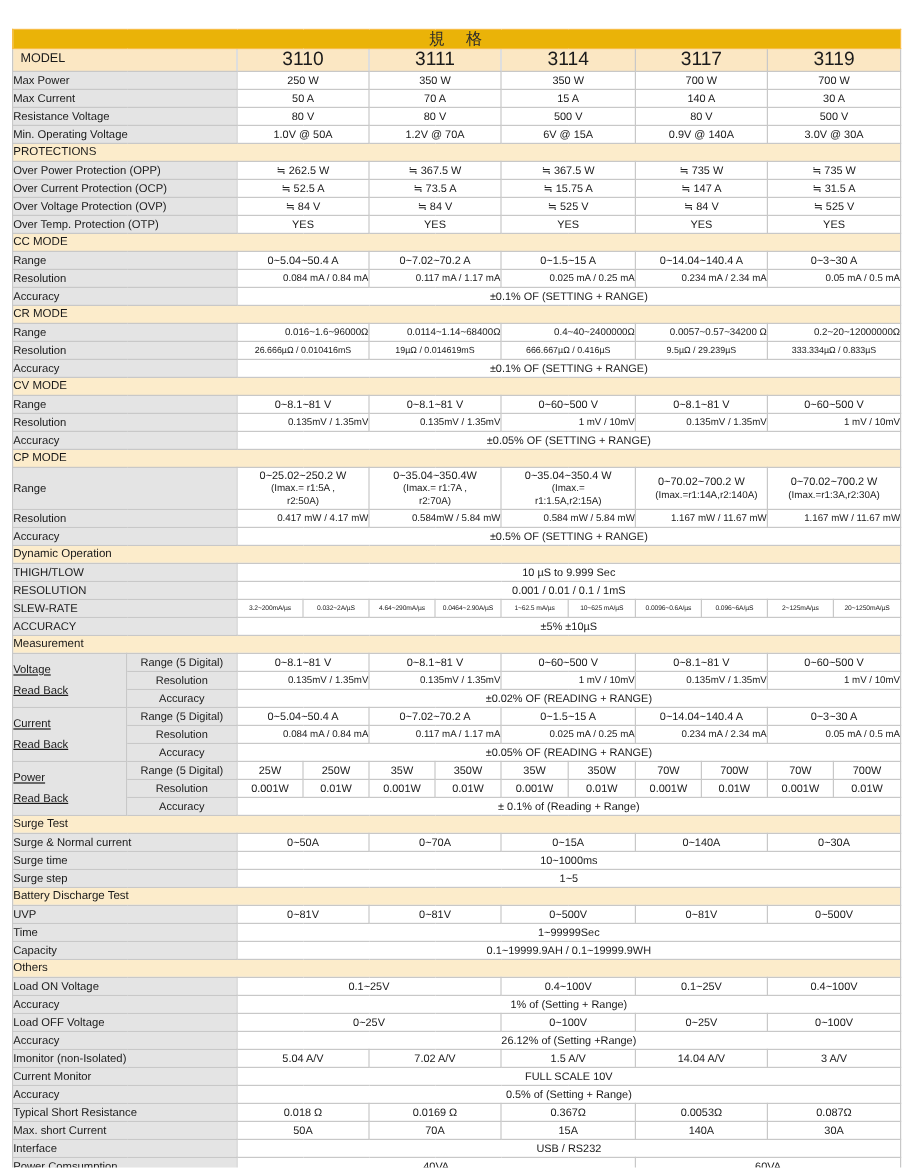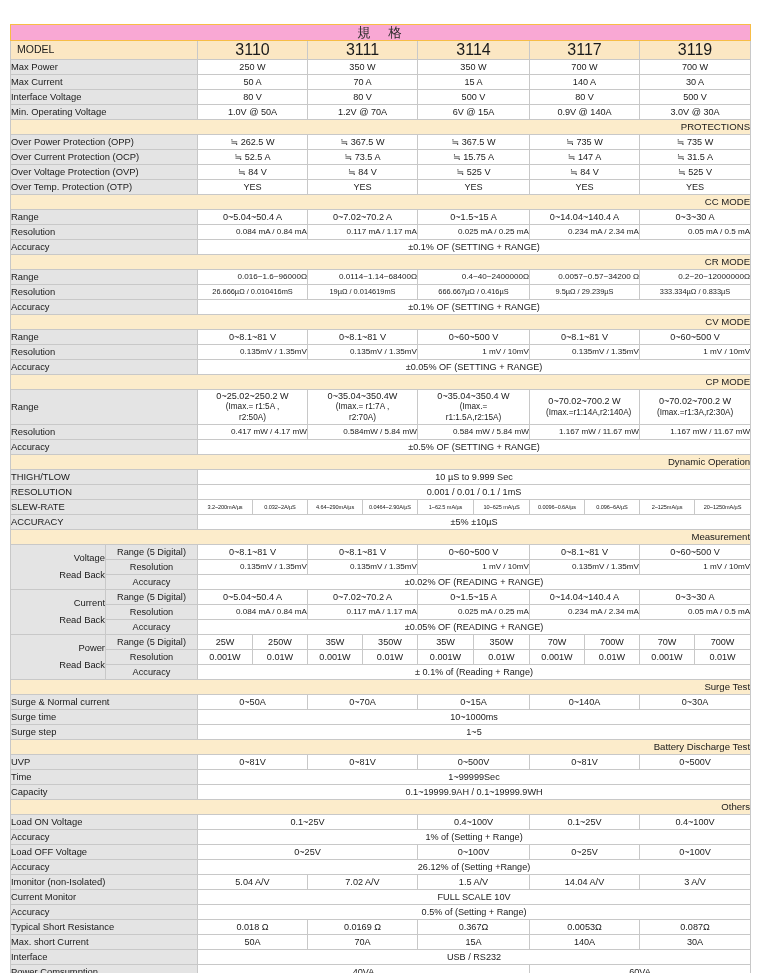--- a/index.html
+++ b/index.html
@@ -32,21 +32,21 @@
     height: 14px;
     line-height: 1.12;
     vertical-align: middle;
     font-weight: normal;
     overflow: hidden;
     white-space: nowrap;
   }
 
   
   .title-bar {
-    background: #f9a8d4;
+    background: #eab308;
     border: 1px solid #f7bd46 !important;
     height: 21px;
     text-align: center;
     font-size: 13.5px;
     font-weight: bold;
     color: #2b2b2b;
     letter-spacing: 2px;
   }
 
   
@@ -66,21 +66,21 @@
   .model-head.num {
     text-align: center;
     font-size: 16px;
   }
 
   
   .section {
     background: #fceccb;
     font-weight: bold;
     font-size: 9.6px;
-    text-align: right;
+    text-align: left;
     padding-left: 6px;
     height: 15px;
     color: #1a1a1a;
   }
 
   
   .lab {
     background: #e4e4e4;
     text-align: left;
     padding-left: 6px;
@@ -88,24 +88,25 @@
     margin-top: 48px;
   }
   .lab2 {
     background: #e4e4e4;
     text-align: center;
     padding-left: 6px;
     font-size: 9.2px;
   }
   .grp {
     background: #e4e4e4;
-    text-align: right;
+    text-align: left;
     padding-left: 6px;
     font-size: 9.4px;
     vertical-align: middle;
+    text-decoration: underline;
   }
 
   
   .v {
     background: #ffffff;
     text-align: center;
     font-size: 9.1px;
   }
   .v.small {
     font-size: 8.1px;
@@ -170,21 +171,21 @@
       </tr>
       <tr>
         <td class="lab" colspan="2">Max Current</td>
         <td class="v" colspan="2">50 A</td>
         <td class="v" colspan="2">70 A</td>
         <td class="v" colspan="2">15 A</td>
         <td class="v" colspan="2">140 A</td>
         <td class="v" colspan="2">30 A</td>
       </tr>
       <tr>
-        <td class="lab" colspan="2">Interface Voltage</td>
+        <td class="lab" colspan="2">Resistance Voltage</td>
         <td class="v" colspan="2">80 V</td>
         <td class="v" colspan="2">80 V</td>
         <td class="v" colspan="2">500 V</td>
         <td class="v" colspan="2">80 V</td>
         <td class="v" colspan="2">500 V</td>
       </tr>
       <tr>
         <td class="lab" colspan="2">Min. Operating Voltage</td>
         <td class="v" colspan="2">1.0V @ 50A</td>
         <td class="v" colspan="2">1.2V @ 70A</td>

